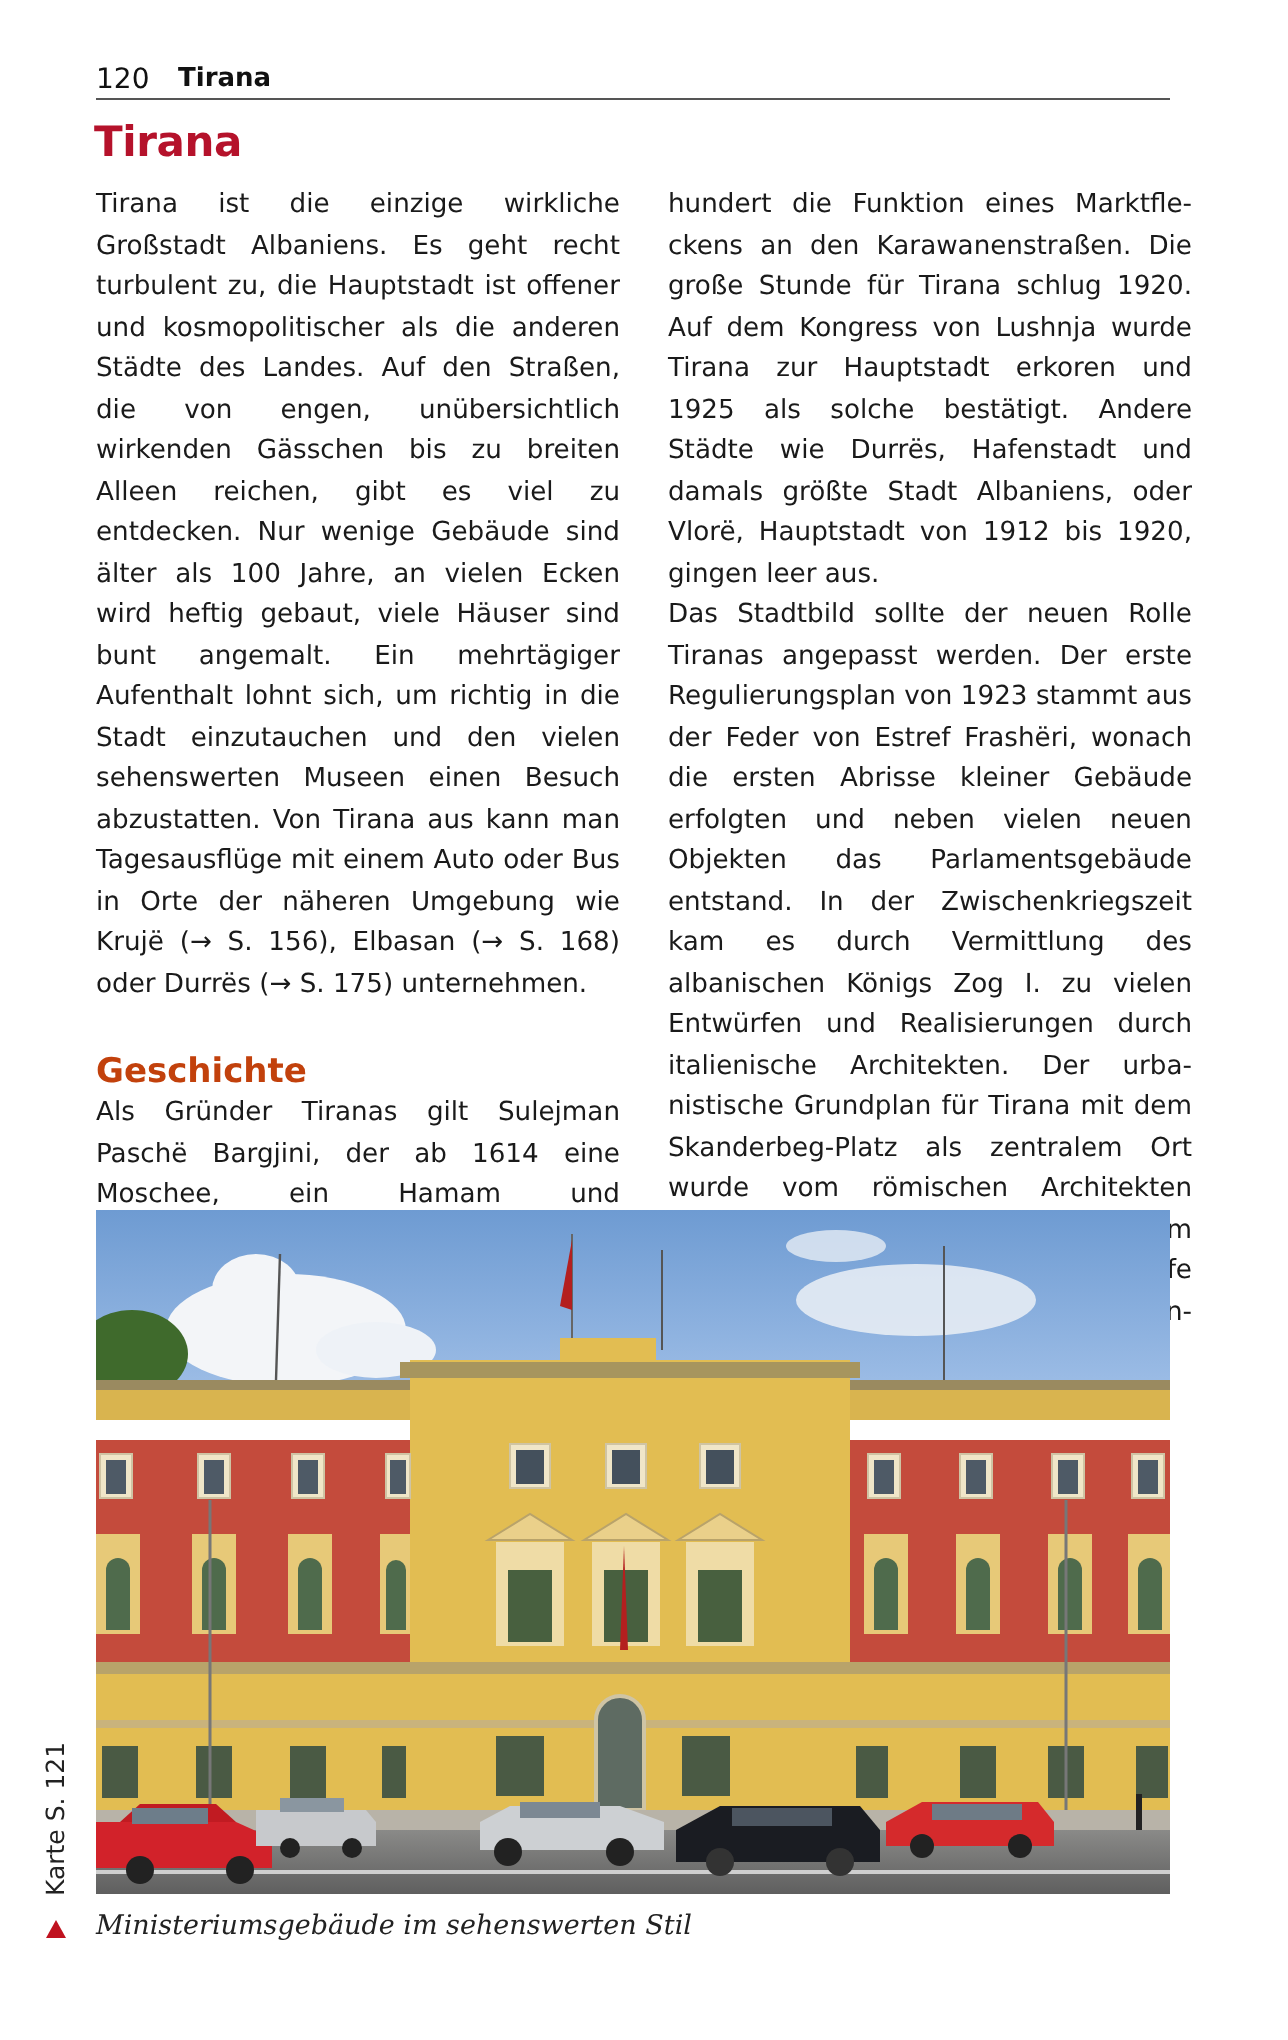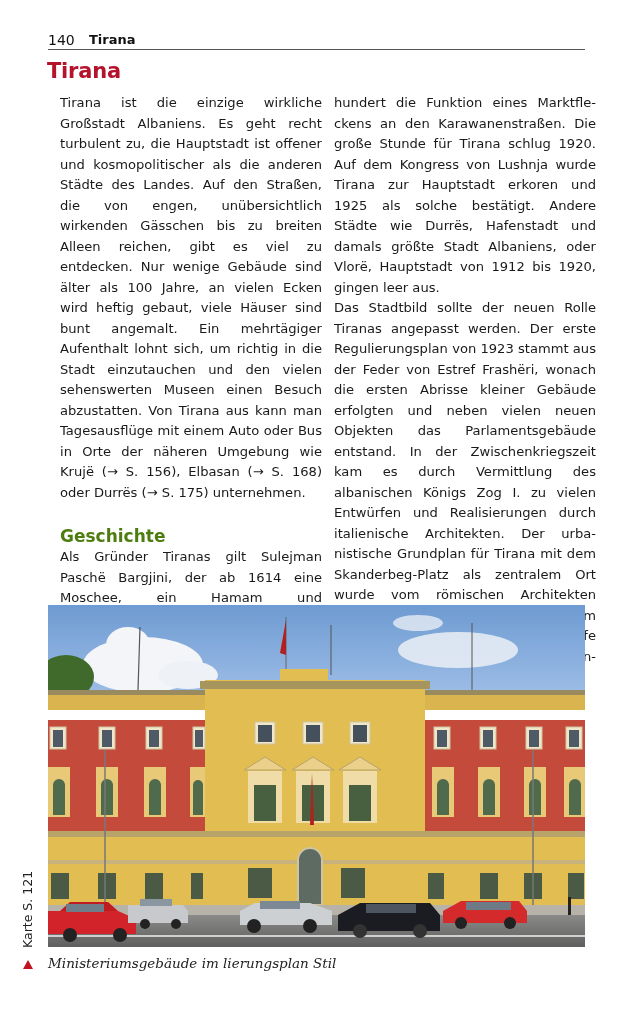--- a/index.html
+++ b/index.html
@@ -7,39 +7,39 @@
          font-family: "DejaVu Sans", sans-serif; color: #1a1a1a; }
   .running-head { position: absolute; left: 48px; top: 31px; width: 537px; height: 18px;
                   border-bottom: 1px solid #555; }
   .running-head .pno { position: absolute; left: 0; top: 0; font-size: 14px; line-height: 18px; color: #111; }
   .running-head .rtitle { position: absolute; left: 41px; top: 0; font-size: 13px; line-height: 18px; font-weight: bold; color: #111; }
   .page-title { position: absolute; left: 47px; top: 58px; margin: 0; font-size: 21px; font-weight: bold;
                 color: #b5122b; line-height: 26px; letter-spacing: -0.2px; }
   .col { position: absolute; top: 93px; width: 262px; font-size: 13.1px; line-height: 20.5px;
          text-align: justify; hyphens: manual; }
   .col p { margin: 0; }
-  .col-left { left: 48px; margin-left: 12px; }
+  .col-left { left: 48px; }
   .col-right { left: 334px; }
   .col .last-line { text-align-last: justify; }
-  .section-head { margin: 23px 0 0 0; font-size: 17px; font-weight: bold; color: #4d7c0f; line-height: 21px; }
+  .section-head { margin: 23px 0 0 0; font-size: 17px; font-weight: bold; color: #c2410c; line-height: 21px; }
   .photo { position: absolute; left: 48px; top: 605px; width: 537px; height: 342px; overflow: hidden; }
   .photo svg { display: block; }
   .caption { position: absolute; left: 48px; top: 954px; font-family: "DejaVu Serif", serif;
              font-style: italic; font-size: 13.5px; color: #222; line-height: 18px; }
   .side-ref { position: absolute; left: 21px; top: 948px; transform-origin: 0 0; transform: rotate(-90deg);
               font-size: 12.5px; color: #222; white-space: nowrap; line-height: 14px; }
   .side-arrow { position: absolute; left: 23px; top: 960px; width: 0; height: 0;
                 border-left: 5px solid transparent; border-right: 5px solid transparent;
                 border-bottom: 9px solid #c0121f; }
 </style>
 </head>
 <body>
 
 <div class="running-head">
-  <span class="pno">140</span>
+  <span class="pno">120</span>
   <span class="rtitle">Tirana</span>
 </div>
 
 <h1 class="page-title">Tirana</h1>
 
 <div class="col col-left">
   <p>Tirana ist die einzige wirkliche Großstadt Albaniens. Es geht recht turbulent zu, die Hauptstadt ist offener und kosmopoli­tischer als die anderen Städte des Lan­des. Auf den Straßen, die von engen, unübersichtlich wirkenden Gässchen bis zu breiten Alleen reichen, gibt es viel zu entdecken. Nur wenige Gebäude sind äl­ter als 100 Jahre, an vielen Ecken wird heftig gebaut, viele Häuser sind bunt angemalt. Ein mehrtägiger Aufenthalt lohnt sich, um richtig in die Stadt ein­zutauchen und den vielen sehenswerten Museen einen Besuch abzustatten. Von Tirana aus kann man Tagesausflüge mit einem Auto oder Bus in Orte der näheren Umgebung wie Krujë (→ S. 156), Elba­san (→ S. 168) oder Durrës (→ S. 175) unternehmen.</p>
   <h2 class="section-head">Geschichte</h2>
   <p class="last-line">Als Gründer Tiranas gilt Sulejman Paschë Bargjini, der ab 1614 eine Moschee, ein Hamam und Versorgungseinrichtungen bauen ließ. Die Stadt hatte bis ins 19. Jahr-</p>
 </div>
@@ -212,16 +212,16 @@
     <g>
       <path d="M395 306 l18 -10 h58 l8 10 v12 h-84 Z" fill="#d52a2c"></path>
       <rect x="418" y="297" width="45" height="8" fill="#6e7b86"></rect>
       <circle cx="413" cy="318" r="6" fill="#222"></circle>
         <circle cx="462" cy="318" r="6" fill="#222"></circle>
     </g>
     <rect x="520" y="292" width="3" height="18" fill="#222"></rect>
   </svg>
 </div>
 
-<div class="caption">Ministeriumsgebäude im lierungsplan Stil</div>
+<div class="caption">Ministeriumsgebäude im sehenswerten Stil</div>
 
 <div class="side-ref">Karte S. 121</div>
 <div class="side-arrow"></div>
 
 </body></html>

